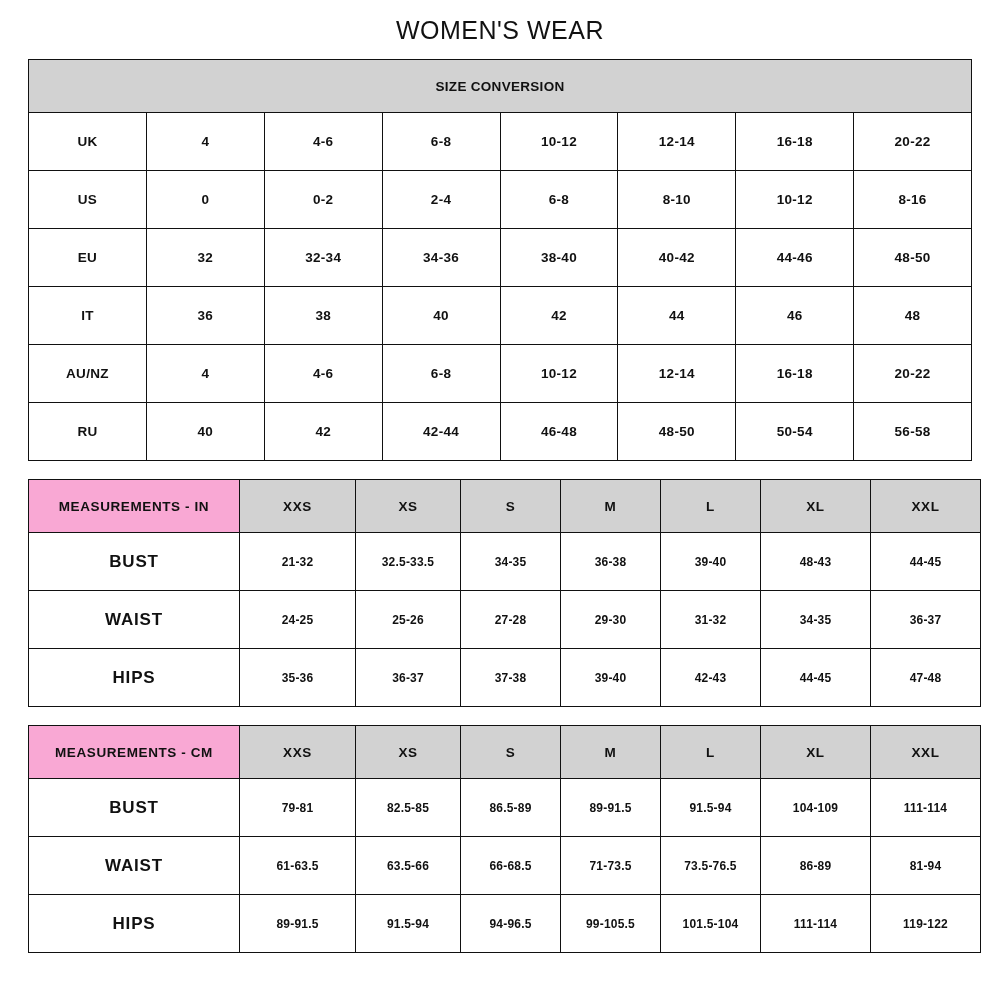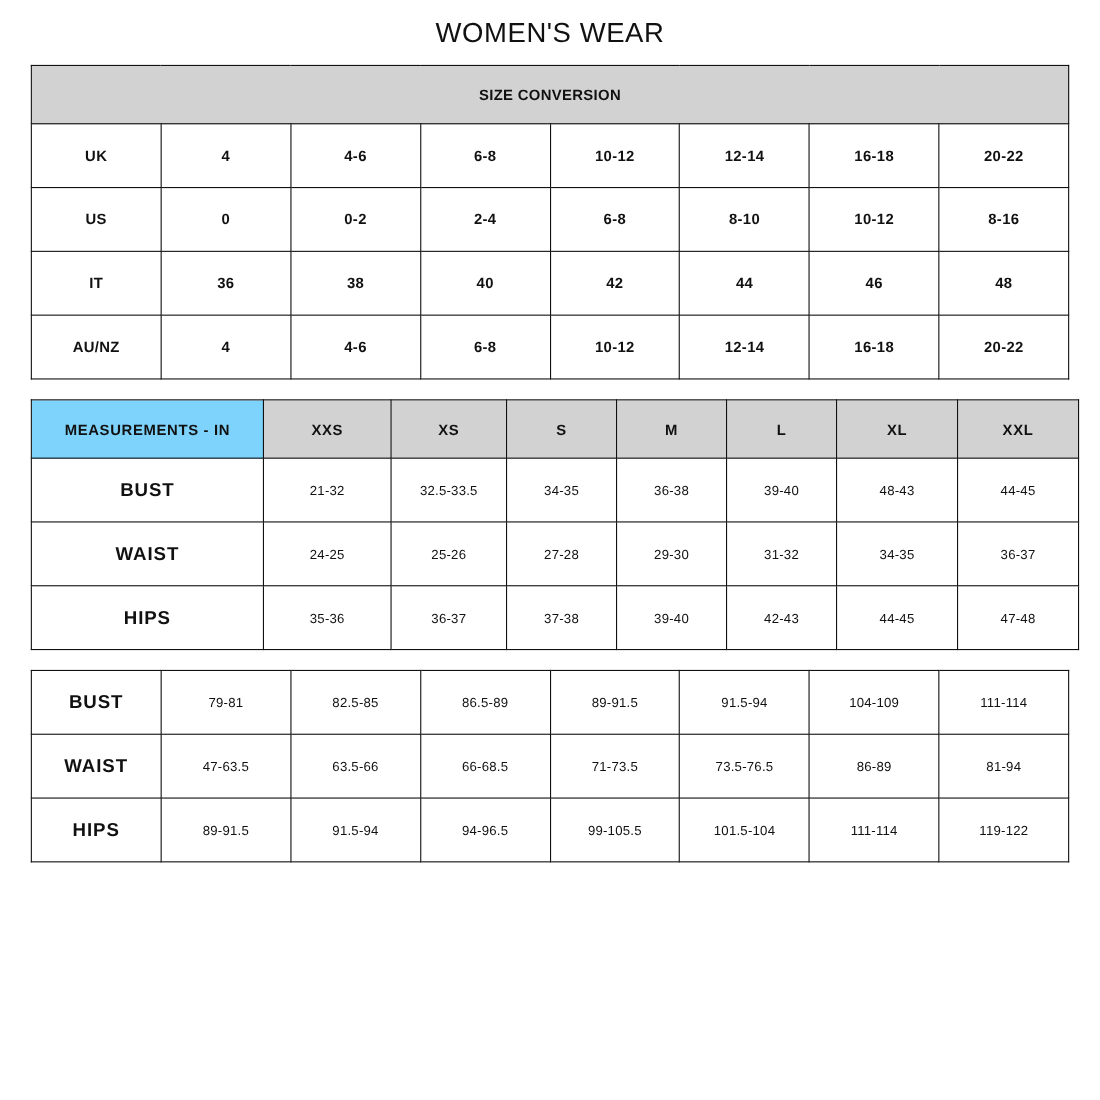--- a/index.html
+++ b/index.html
@@ -61,39 +61,39 @@
   }
   .conv td {
     font-size: 13.5px;
     letter-spacing: 0.3px;
   }
   .conv tr.head td {
     font-size: 13.5px;
     letter-spacing: 0.6px;
   }
   .meas .rowhead {
-    background: #7dd3fc;
+    background: #f9a8d4;
     font-size: 13.5px;
     letter-spacing: 0.6px;
     height: 52px;
   }
   .meas .colhead {
     background: #d2d2d2;
     font-size: 13.5px;
     letter-spacing: 0.6px;
     height: 52px;
   }
   .meas td.label {
     font-size: 17px;
     letter-spacing: 0.8px;
     font-weight: 700;
   }
   .meas td.val {
     font-size: 12px;
-    font-weight: 400;
+    font-weight: 700;
     letter-spacing: 0.2px;
   }
   .meas td {
     height: 57px;
   }
 </style>
 </head>
 <body>
 
 <div class="page">
@@ -120,39 +120,59 @@
         <td>US</td>
         <td>0</td>
         <td>0-2</td>
         <td>2-4</td>
         <td>6-8</td>
         <td>8-10</td>
         <td>10-12</td>
         <td>8-16</td>
       </tr>
       <tr>
+        <td>EU</td>
+        <td>32</td>
+        <td>32-34</td>
+        <td>34-36</td>
+        <td>38-40</td>
+        <td>40-42</td>
+        <td>44-46</td>
+        <td>48-50</td>
+      </tr>
+      <tr>
         <td>IT</td>
         <td>36</td>
         <td>38</td>
         <td>40</td>
         <td>42</td>
         <td>44</td>
         <td>46</td>
         <td>48</td>
       </tr>
       <tr>
         <td>AU/NZ</td>
         <td>4</td>
         <td>4-6</td>
         <td>6-8</td>
         <td>10-12</td>
         <td>12-14</td>
         <td>16-18</td>
         <td>20-22</td>
       </tr>
+      <tr>
+        <td>RU</td>
+        <td>40</td>
+        <td>42</td>
+        <td>42-44</td>
+        <td>46-48</td>
+        <td>48-50</td>
+        <td>50-54</td>
+        <td>56-58</td>
+      </tr>
     </tbody>
   </table>
 
   <table class="meas">
     <tbody>
       <tr>
         <td class="rowhead" style="width:210px">MEASUREMENTS - IN</td>
         <td class="colhead" style="width:115px">XXS</td>
         <td class="colhead" style="width:104px">XS</td>
         <td class="colhead" style="width:99px">S</td>
@@ -190,32 +210,42 @@
         <td class="val">42-43</td>
         <td class="val">44-45</td>
         <td class="val">47-48</td>
       </tr>
     </tbody>
   </table>
 
   <table class="meas">
     <tbody>
       <tr>
+        <td class="rowhead" style="width:210px">MEASUREMENTS - CM</td>
+        <td class="colhead" style="width:115px">XXS</td>
+        <td class="colhead" style="width:104px">XS</td>
+        <td class="colhead" style="width:99px">S</td>
+        <td class="colhead" style="width:99px">M</td>
+        <td class="colhead" style="width:99px">L</td>
+        <td class="colhead" style="width:109px">XL</td>
+        <td class="colhead" style="width:109px">XXL</td>
+      </tr>
+      <tr>
         <td class="label">BUST</td>
         <td class="val">79-81</td>
         <td class="val">82.5-85</td>
         <td class="val">86.5-89</td>
         <td class="val">89-91.5</td>
         <td class="val">91.5-94</td>
         <td class="val">104-109</td>
         <td class="val">111-114</td>
       </tr>
       <tr>
         <td class="label">WAIST</td>
-        <td class="val">47-63.5</td>
+        <td class="val">61-63.5</td>
         <td class="val">63.5-66</td>
         <td class="val">66-68.5</td>
         <td class="val">71-73.5</td>
         <td class="val">73.5-76.5</td>
         <td class="val">86-89</td>
         <td class="val">81-94</td>
       </tr>
       <tr>
         <td class="label">HIPS</td>
         <td class="val">89-91.5</td>

